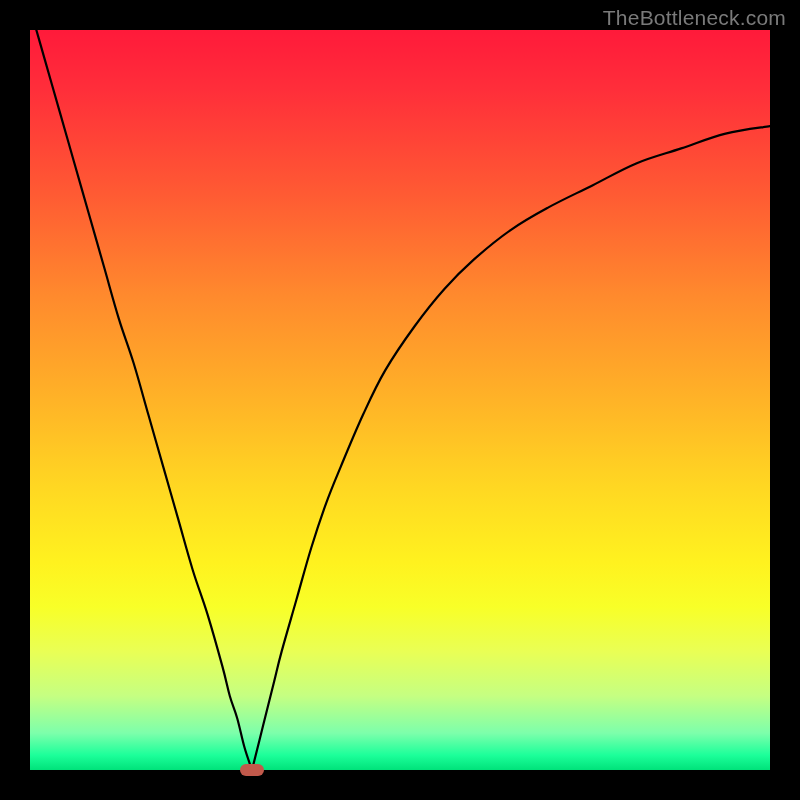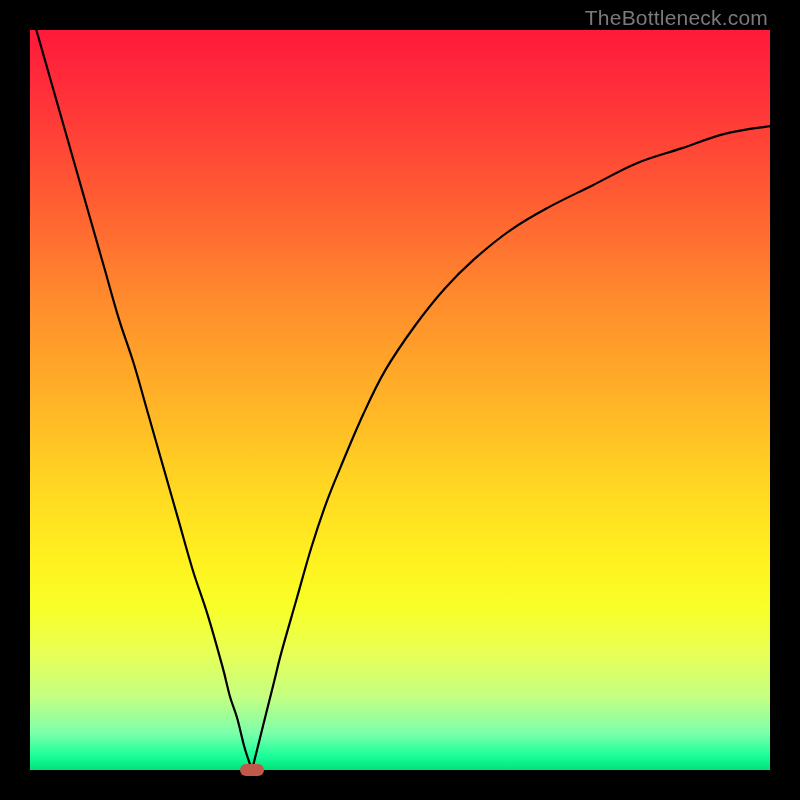--- a/index.html
+++ b/index.html
@@ -50,21 +50,21 @@
     height: 740px;
   }
   .marker {
     position: absolute;
     background: #c1594b;
     border-radius: 9px;
   }
   .watermark {
     position: absolute;
     top: 6px;
-    right: 32px;
+    right: 14px;
     color: #7a7a7a;
     font-size: 21px;
     letter-spacing: 0.2px;
     font-weight: 500;
     text-align: center;
   }
 </style>
 </head>
 <body>
 

